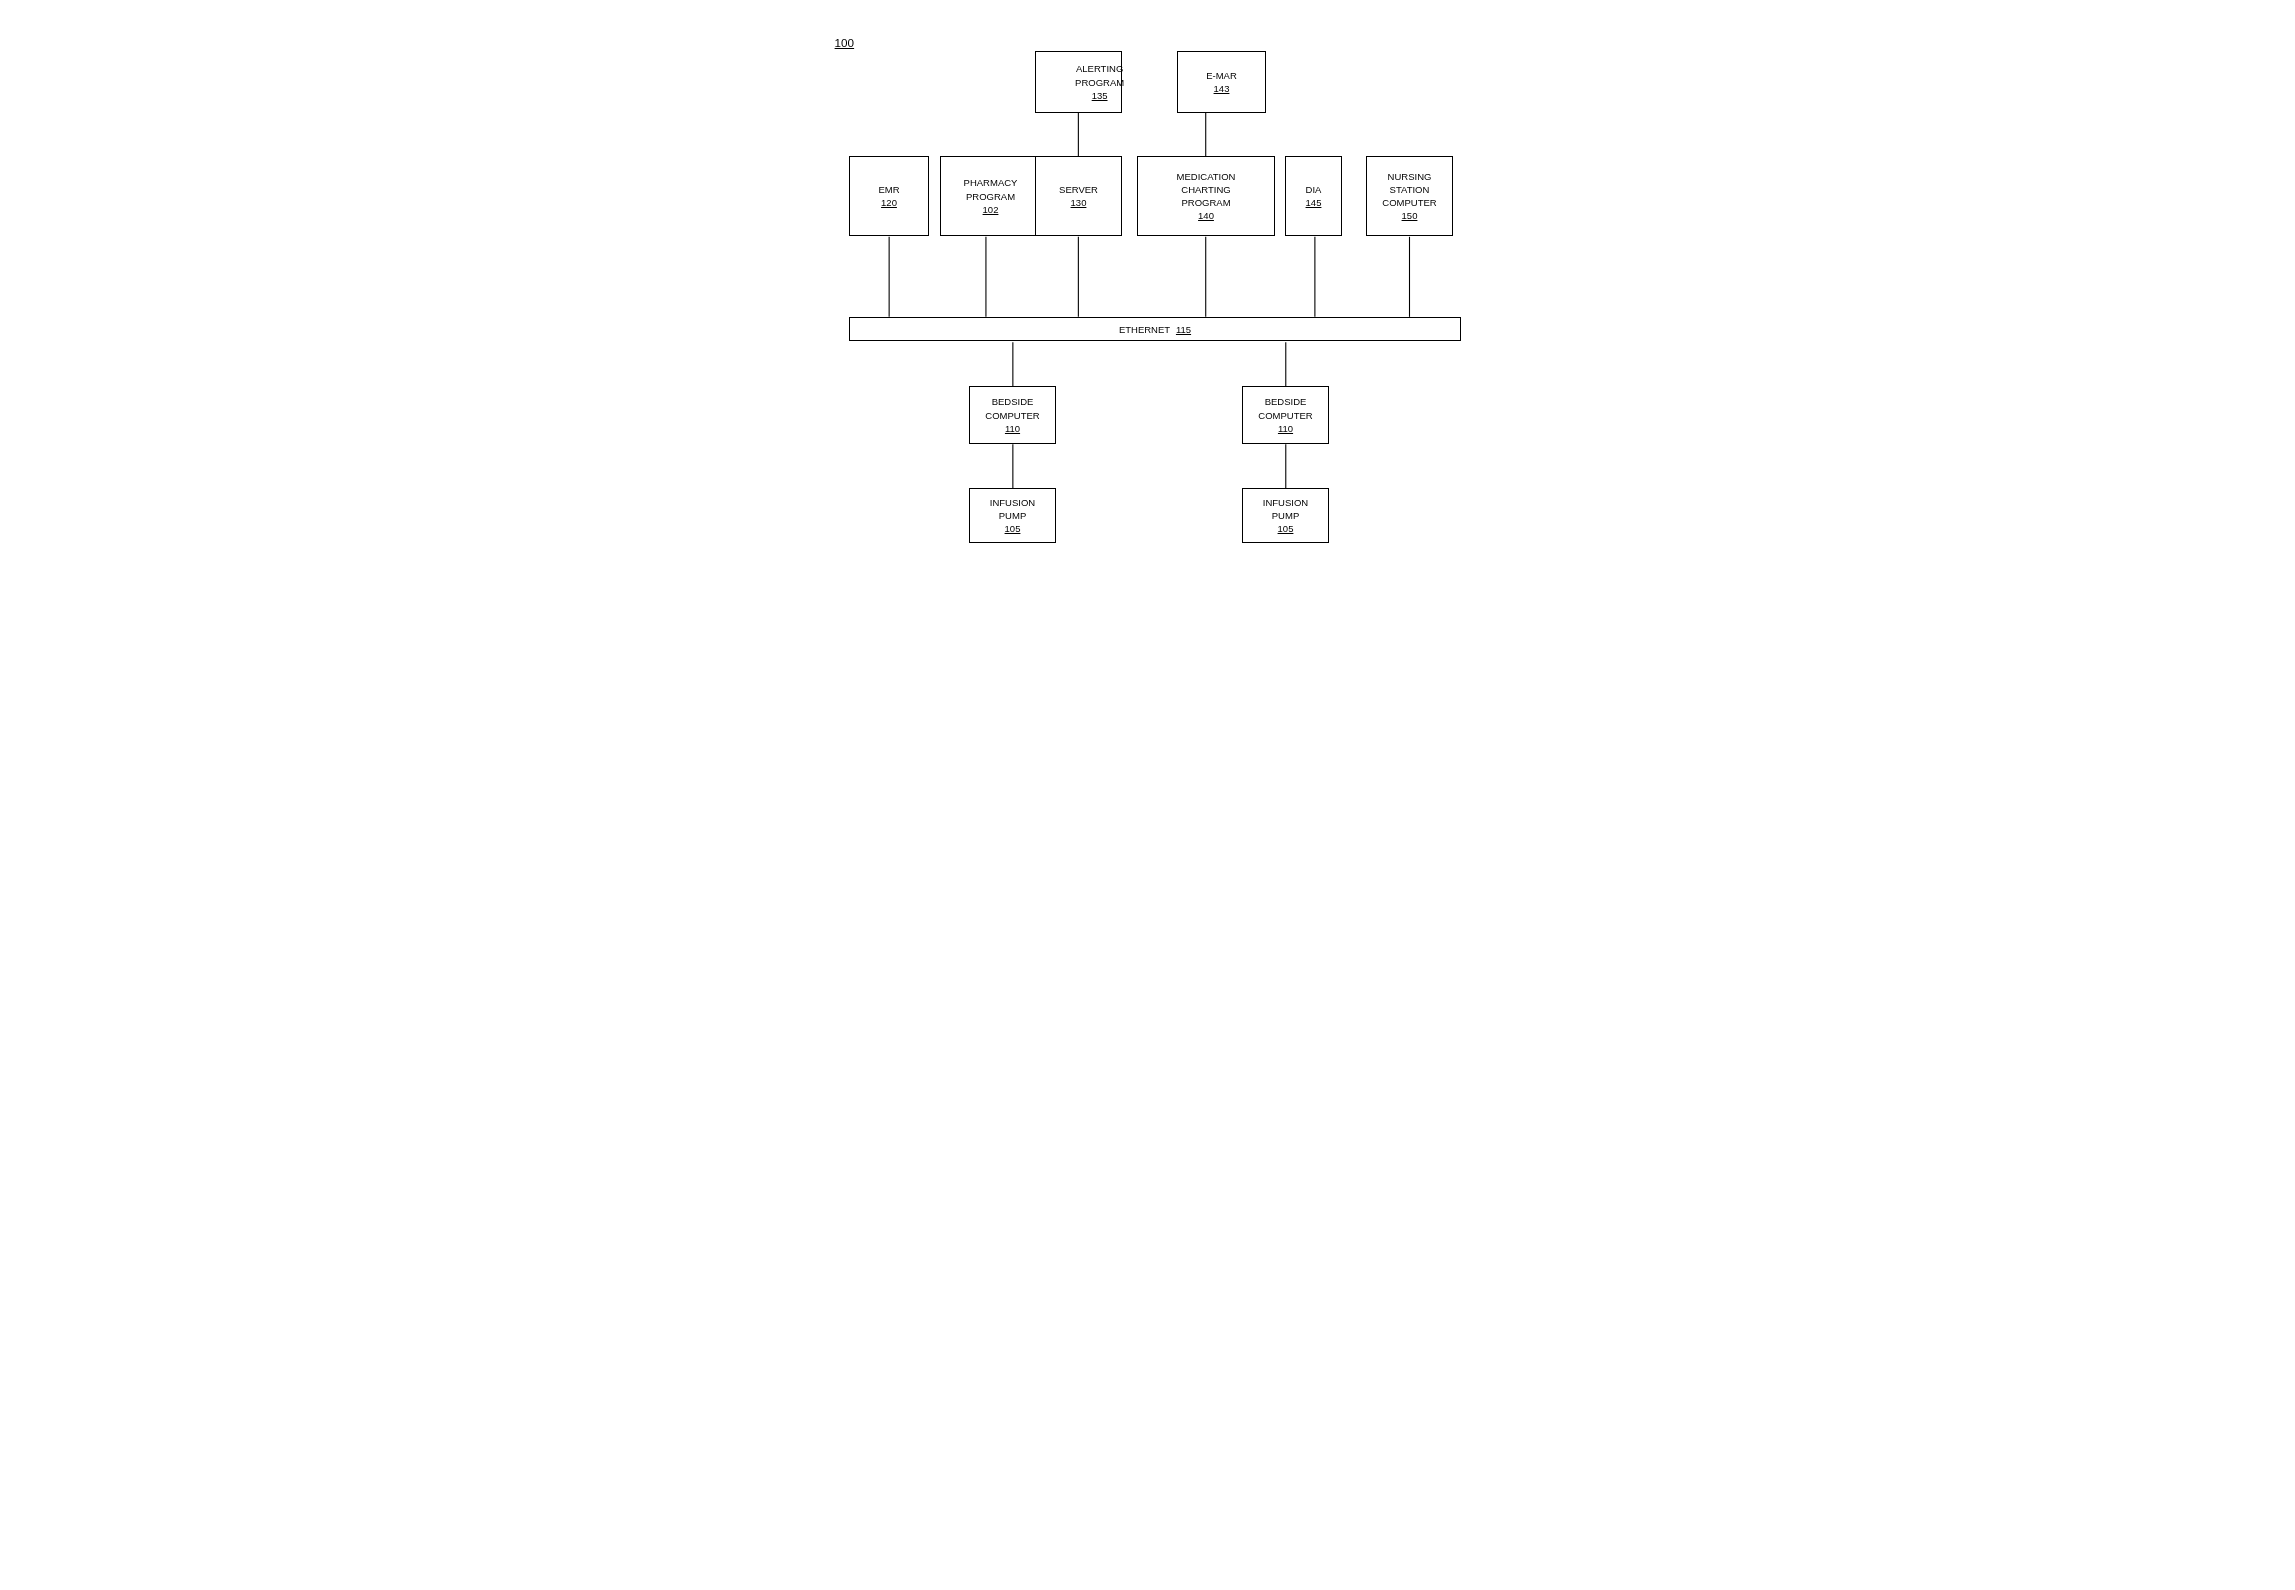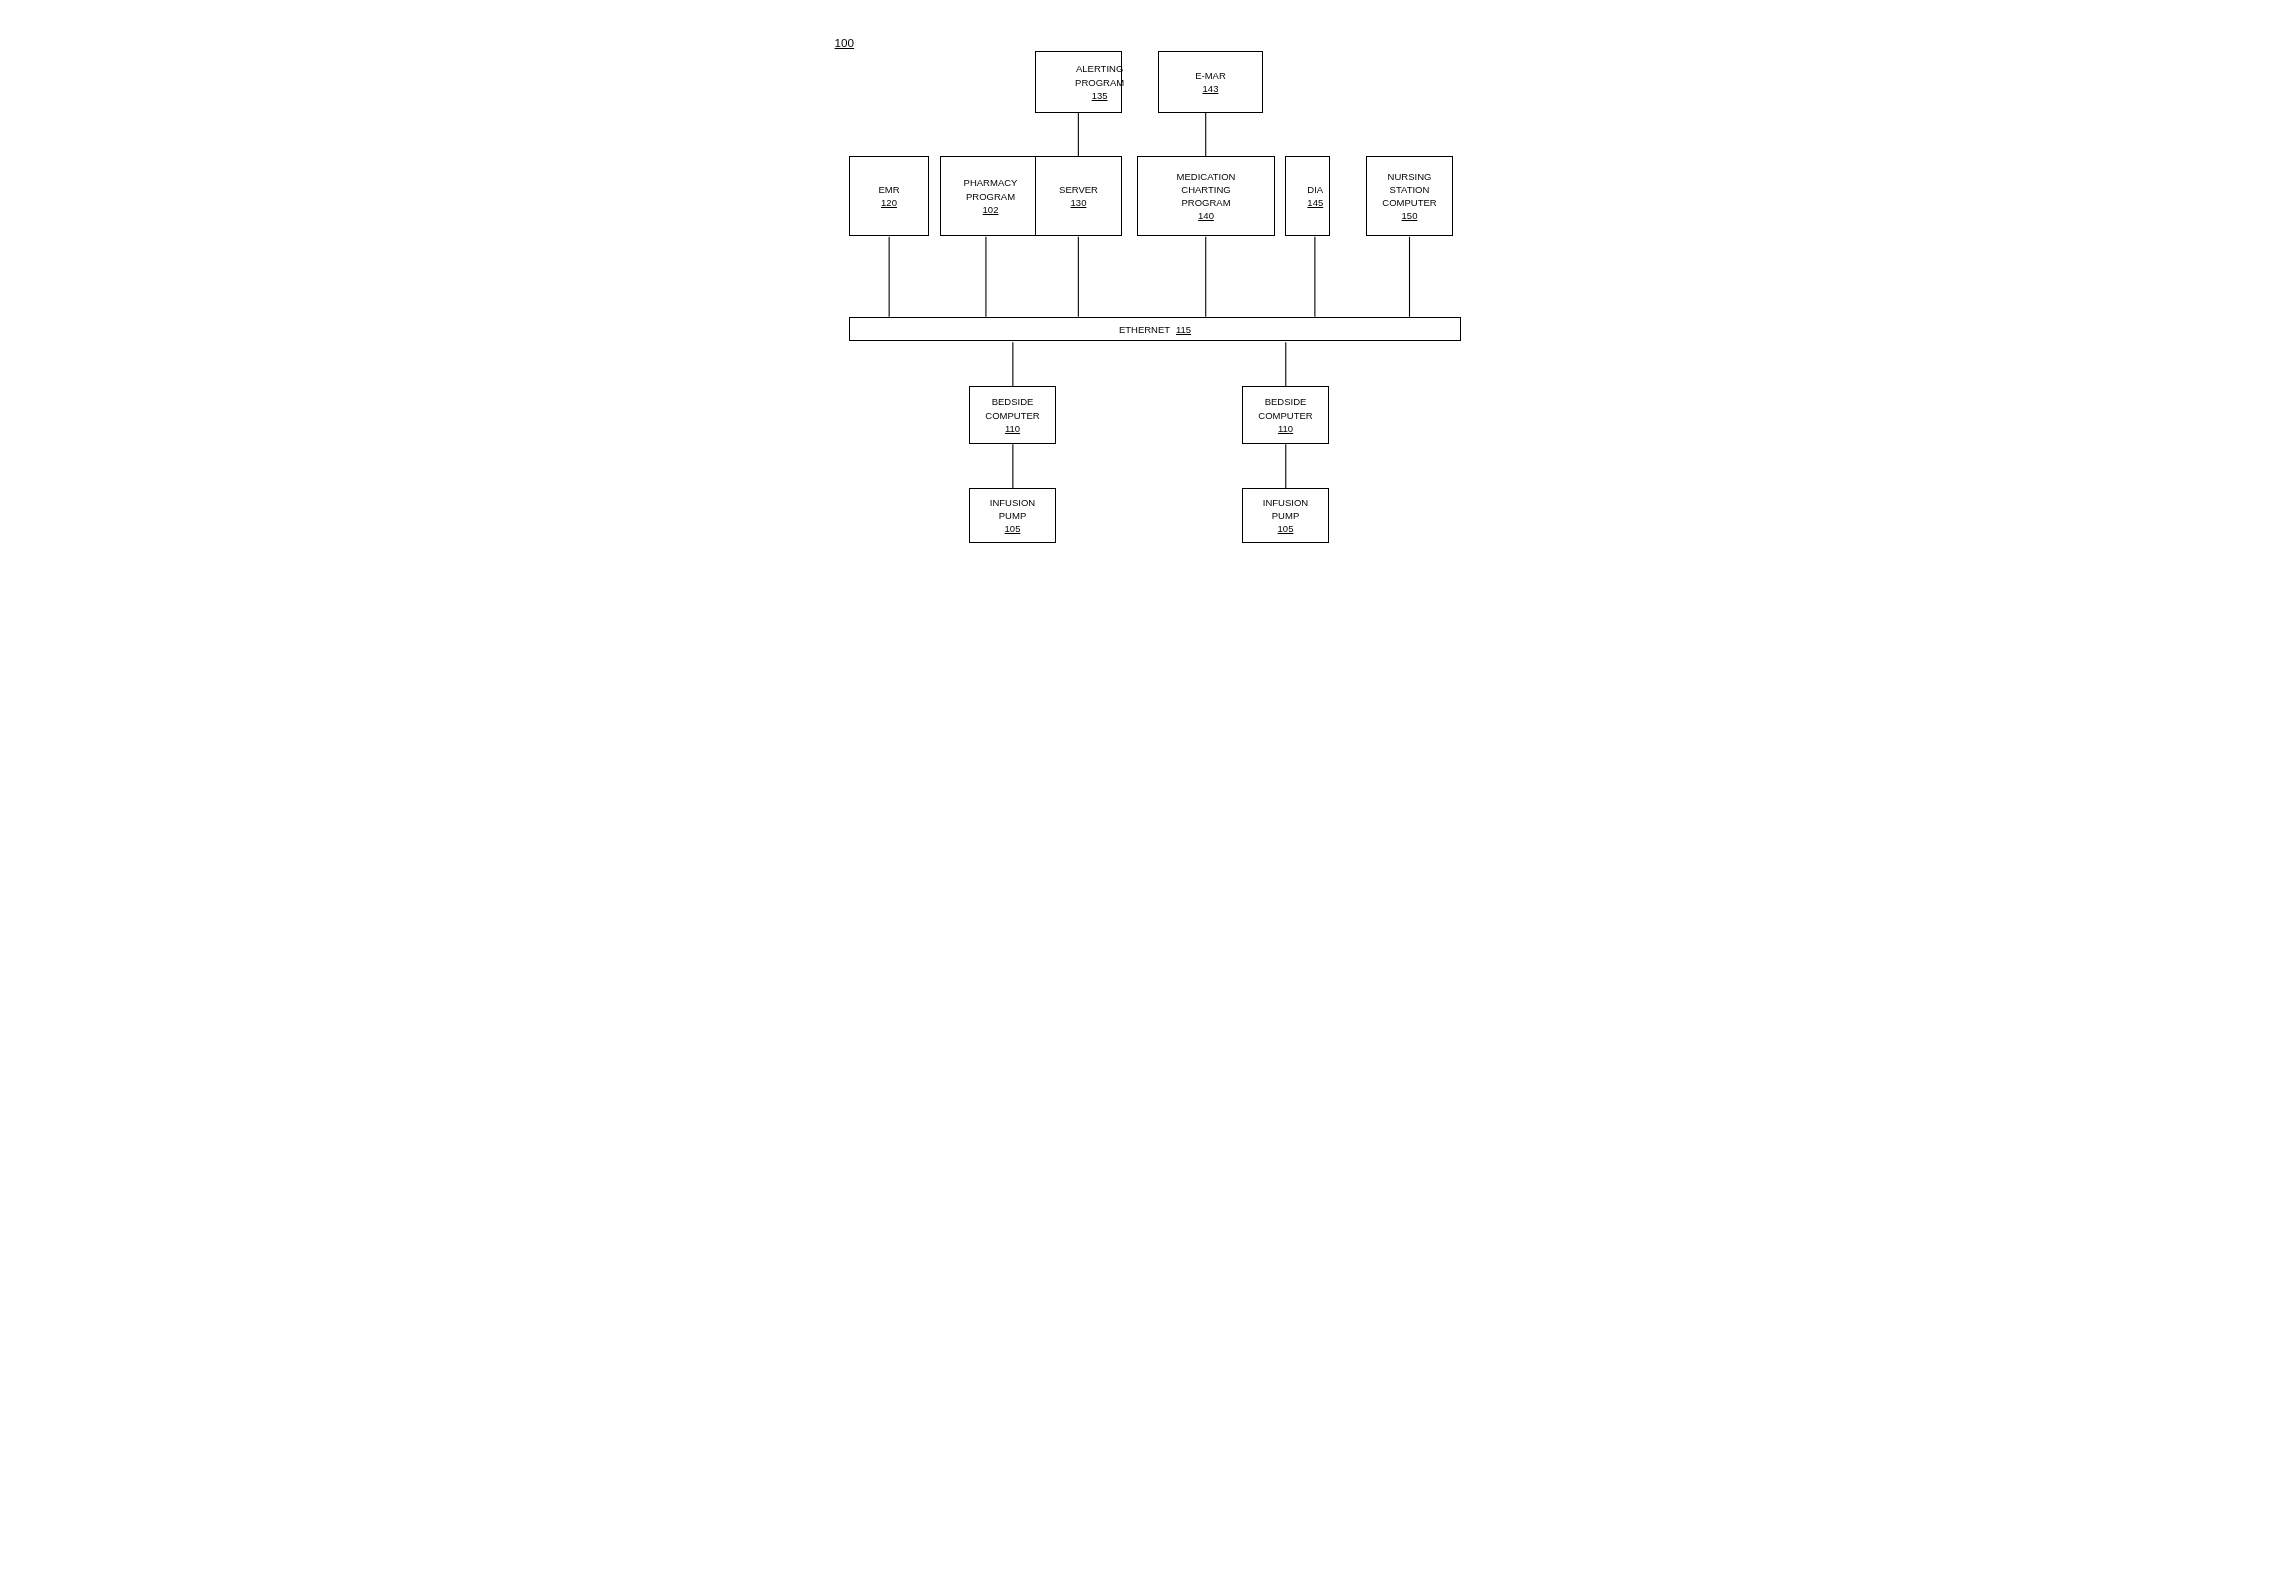--- a/index.html
+++ b/index.html
@@ -103,21 +103,21 @@
     <line x1="265" y1="570" x2="265" y2="630"></line>
 
     <line x1="640" y1="570" x2="640" y2="630"></line>
   </svg>
 
   <div class="node" style="left:215px; top:22px; width:87px; height:62px;padding-left:48px;">
     <span>ALERTING<br>PROGRAM</span>
     <span class="node-id">135</span>
   </div>
 
-  <div class="node" style="left:338px; top:22px; width:105px; height:62px;">
+  <div class="node" style="left:357px; top:22px; width:89px; height:62px;">
     <span>E-MAR</span>
     <span class="node-id">143</span>
   </div>
 
   <div class="node" style="left:29px; top:127px; width:80px; height:80px;">
     <span>EMR</span>
     <span class="node-id">120</span>
   </div>
 
   <div class="node" style="left:120px; top:127px; width:101px; height:80px;">
@@ -128,21 +128,21 @@
   <div class="node" style="left:215px; top:127px; width:87px; height:80px;text-align:right;">
     <span>SERVER</span>
     <span class="node-id">130</span>
   </div>
 
   <div class="node" style="left:317px; top:127px; width:138px; height:80px;">
     <span>MEDICATION<br>CHARTING<br>PROGRAM</span>
     <span class="node-id">140</span>
   </div>
 
-  <div class="node" style="left:465px; top:127px; width:45px; height:80px;align-items:flex-end;">
+  <div class="node" style="left:465px; top:127px; width:57px; height:80px;">
     <span>DIA</span>
     <span class="node-id">145</span>
   </div>
 
   <div class="node" style="left:546px; top:127px; width:87px; height:80px;">
     <span>NURSING<br>STATION<br>COMPUTER</span>
     <span class="node-id">150</span>
   </div>
 
   <div class="node" style="left:29px; top:288px; width:612px; height:24px; flex-direction:row; gap:5.8px;">

